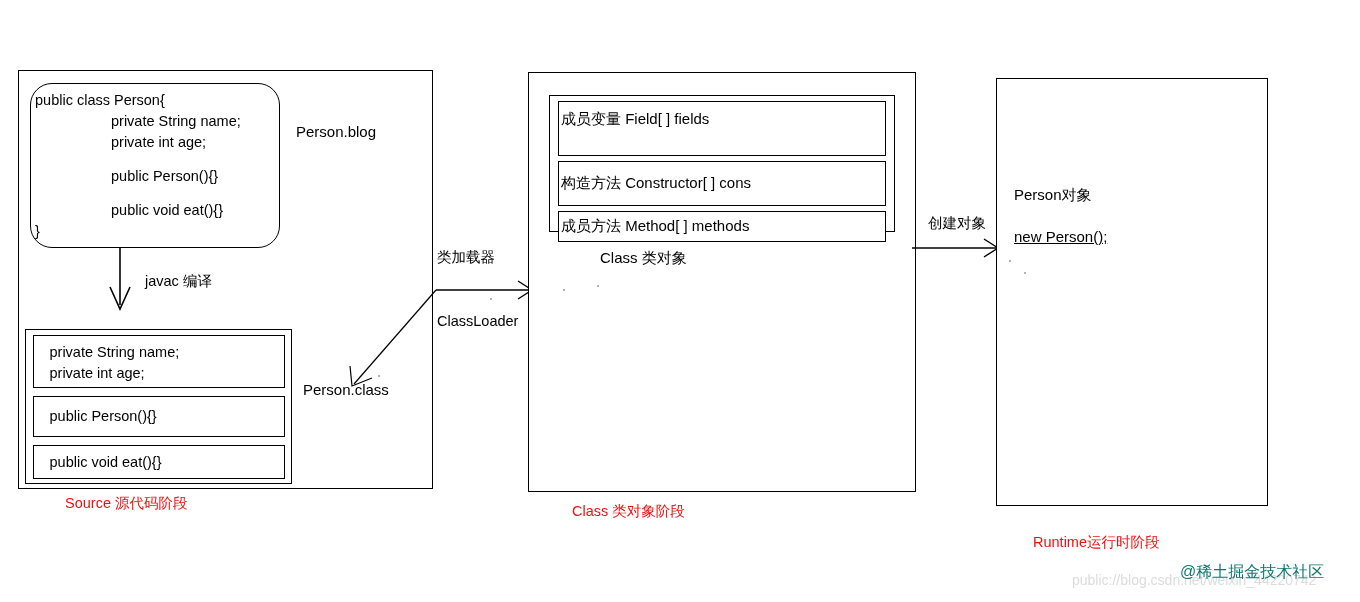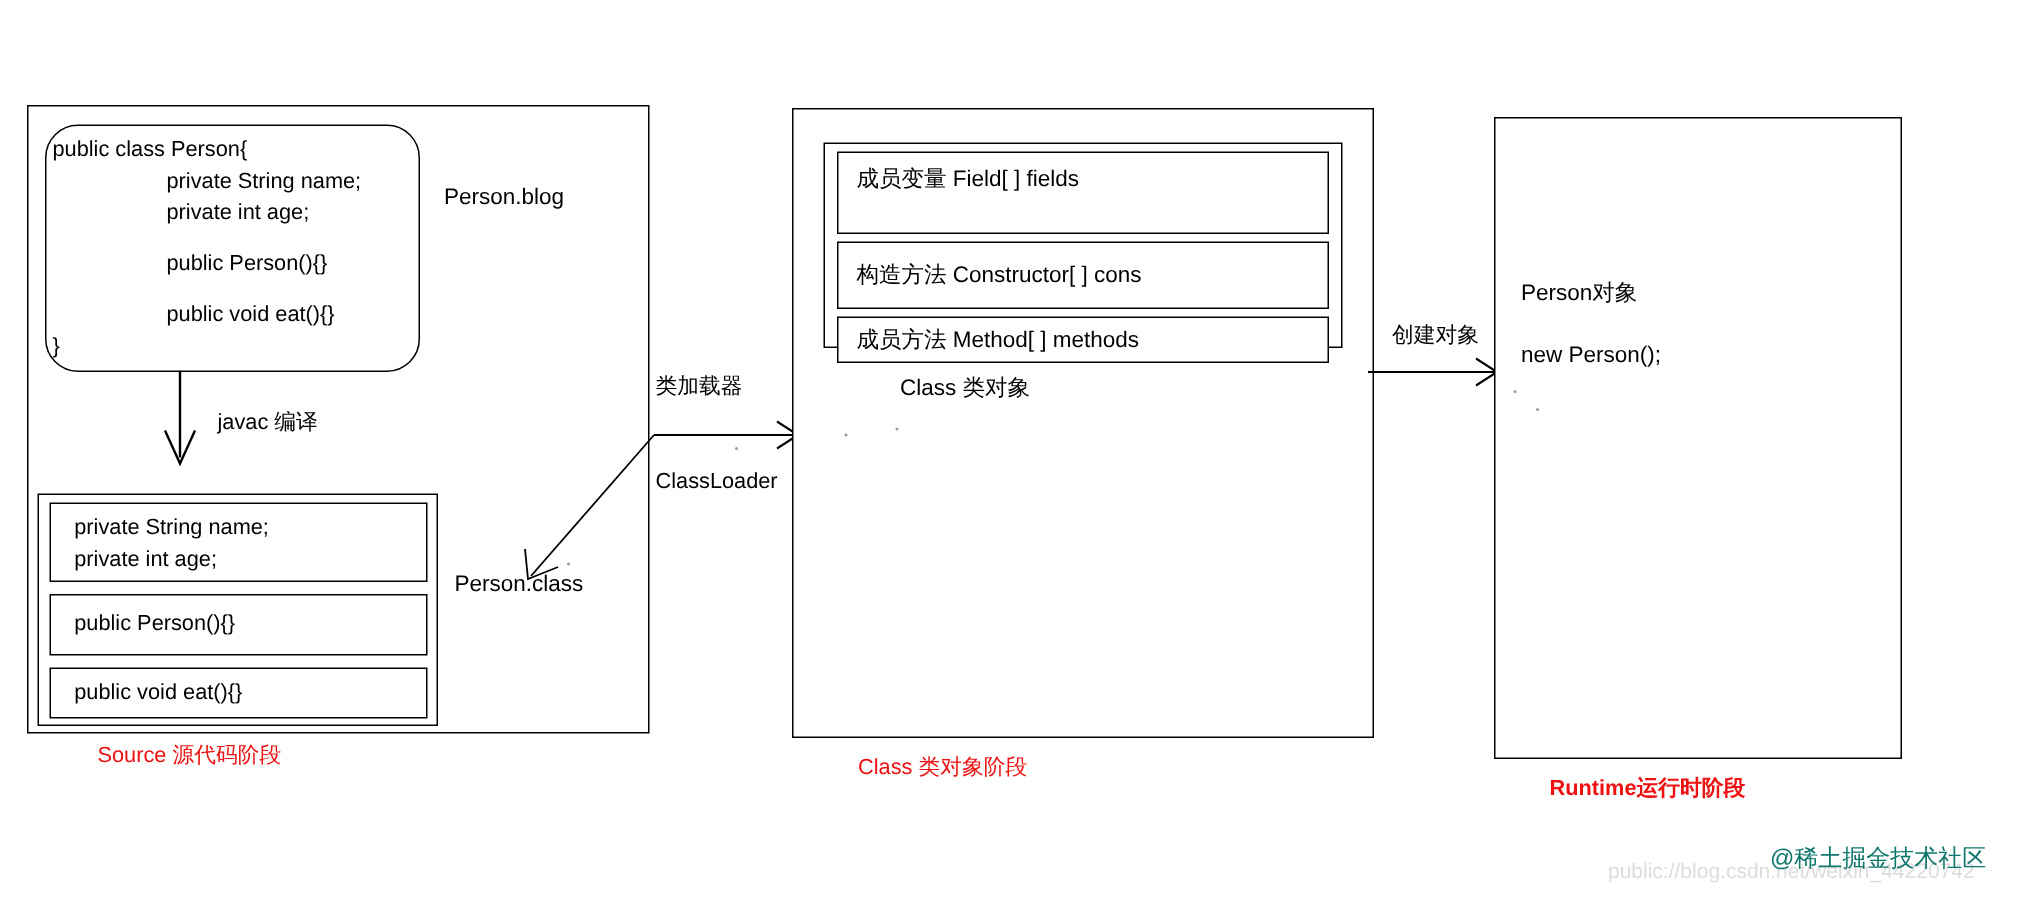--- a/index.html
+++ b/index.html
@@ -127,21 +127,21 @@
     padding: 5px 0 0 0;
   }
   .class-slot {
     border: 1.5px solid #000000;
     background: #ffffff;
     box-sizing: border-box;
     width: 328px;
     margin: 0 auto 5px auto;
     display: flex;
     align-items: center;
-    padding-left: 12px;
+    padding-left: 2px;
   }
   #class-fields-slot  { height: 55px; align-items: flex-start; padding-top: 8px; }
   #class-ctor-slot    { height: 45px; }
   #class-method-slot  { height: 31px; margin-bottom: 0; }
   .class-slot-text {
     font-size: 15px;
     white-space: nowrap;
   }
   #class-object-label {
     left: 600px;
@@ -179,31 +179,32 @@
     left: 1014px;
     top: 186px;
     font-size: 15px;
     white-space: nowrap;
   }
   #new-person-label {
     left: 1014px;
     top: 228px;
     font-size: 15px;
     white-space: nowrap;
+    text-decoration: underline;
   }
 
   
   .stage-caption {
     font-size: 14.5px;
     white-space: nowrap;
     font-weight: 400;
   }
   #source-caption  { left: 65px;   top: 494px; }
   #class-caption   { left: 572px;  top: 502px; }
-  #runtime-caption { left: 1033px; top: 516px; font-weight: bold; }
+  #runtime-caption { left: 1033px; top: 533px; }
 
   
   #watermark-url {
     left: 1072px;
     top: 572px;
     font-size: 14px;
     color: #dcdcdc;
     white-space: nowrap;
   }
   #watermark-brand {

